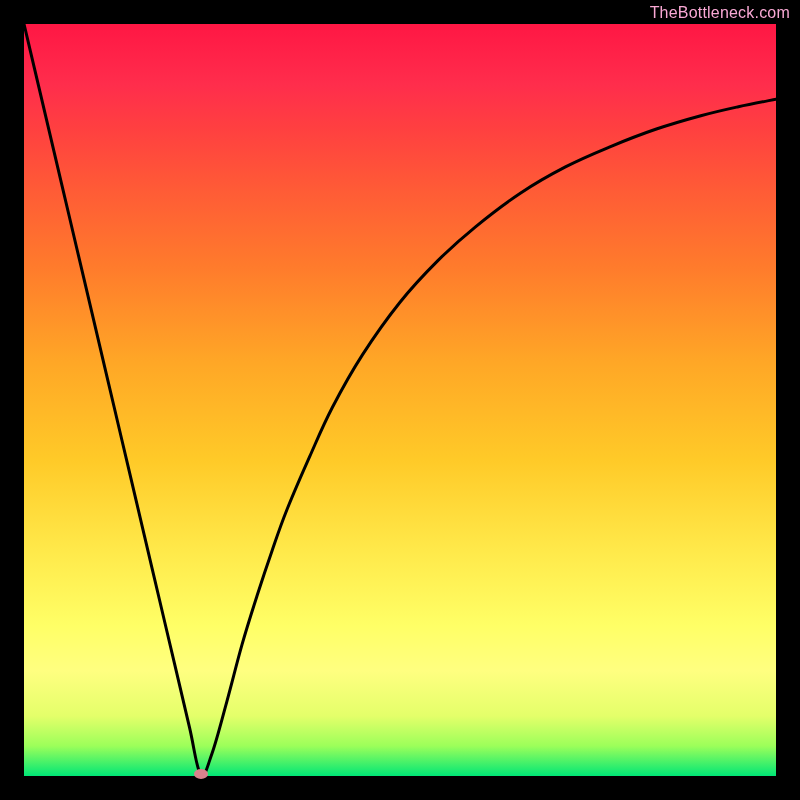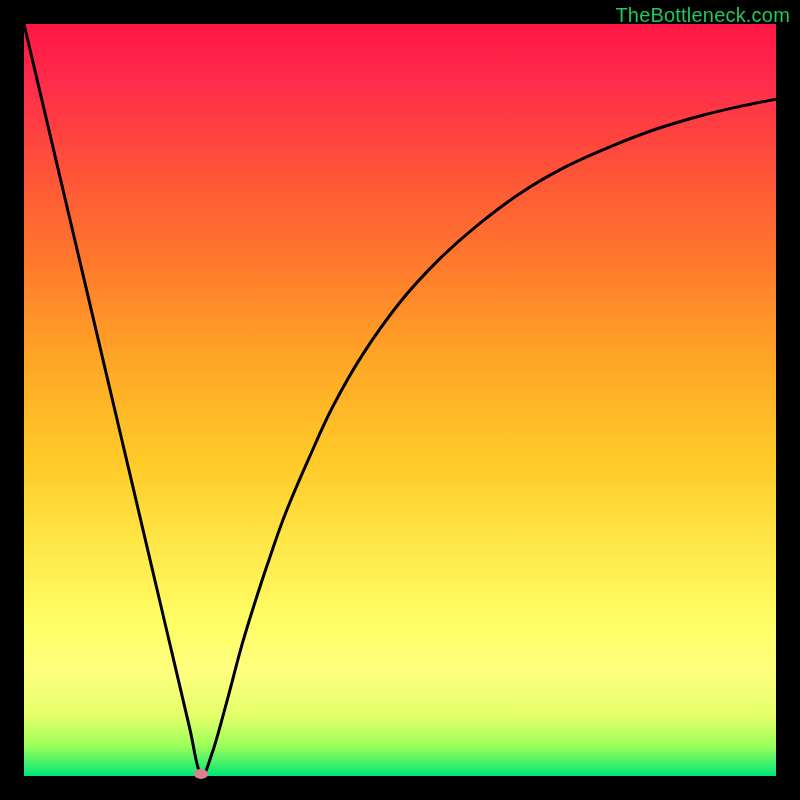--- a/index.html
+++ b/index.html
@@ -35,22 +35,22 @@
       #ffff80 86%,
       #e4ff6a 92%,
       #9cff5a 96%,
       #00e676 100%
     );
   }
   .watermark {
     position: absolute;
     top: 4px;
     right: 10px;
-    color: #22c55e;
-    font-size: 20px;
+    color: #f9a8d4;
+    font-size: 16px;
     font-weight: 500;
     z-index: 5;
     letter-spacing: 0.2px;
   }
   svg.curve {
     position: absolute;
     left: 0;
     top: 0;
     width: 752px;
     height: 752px;

